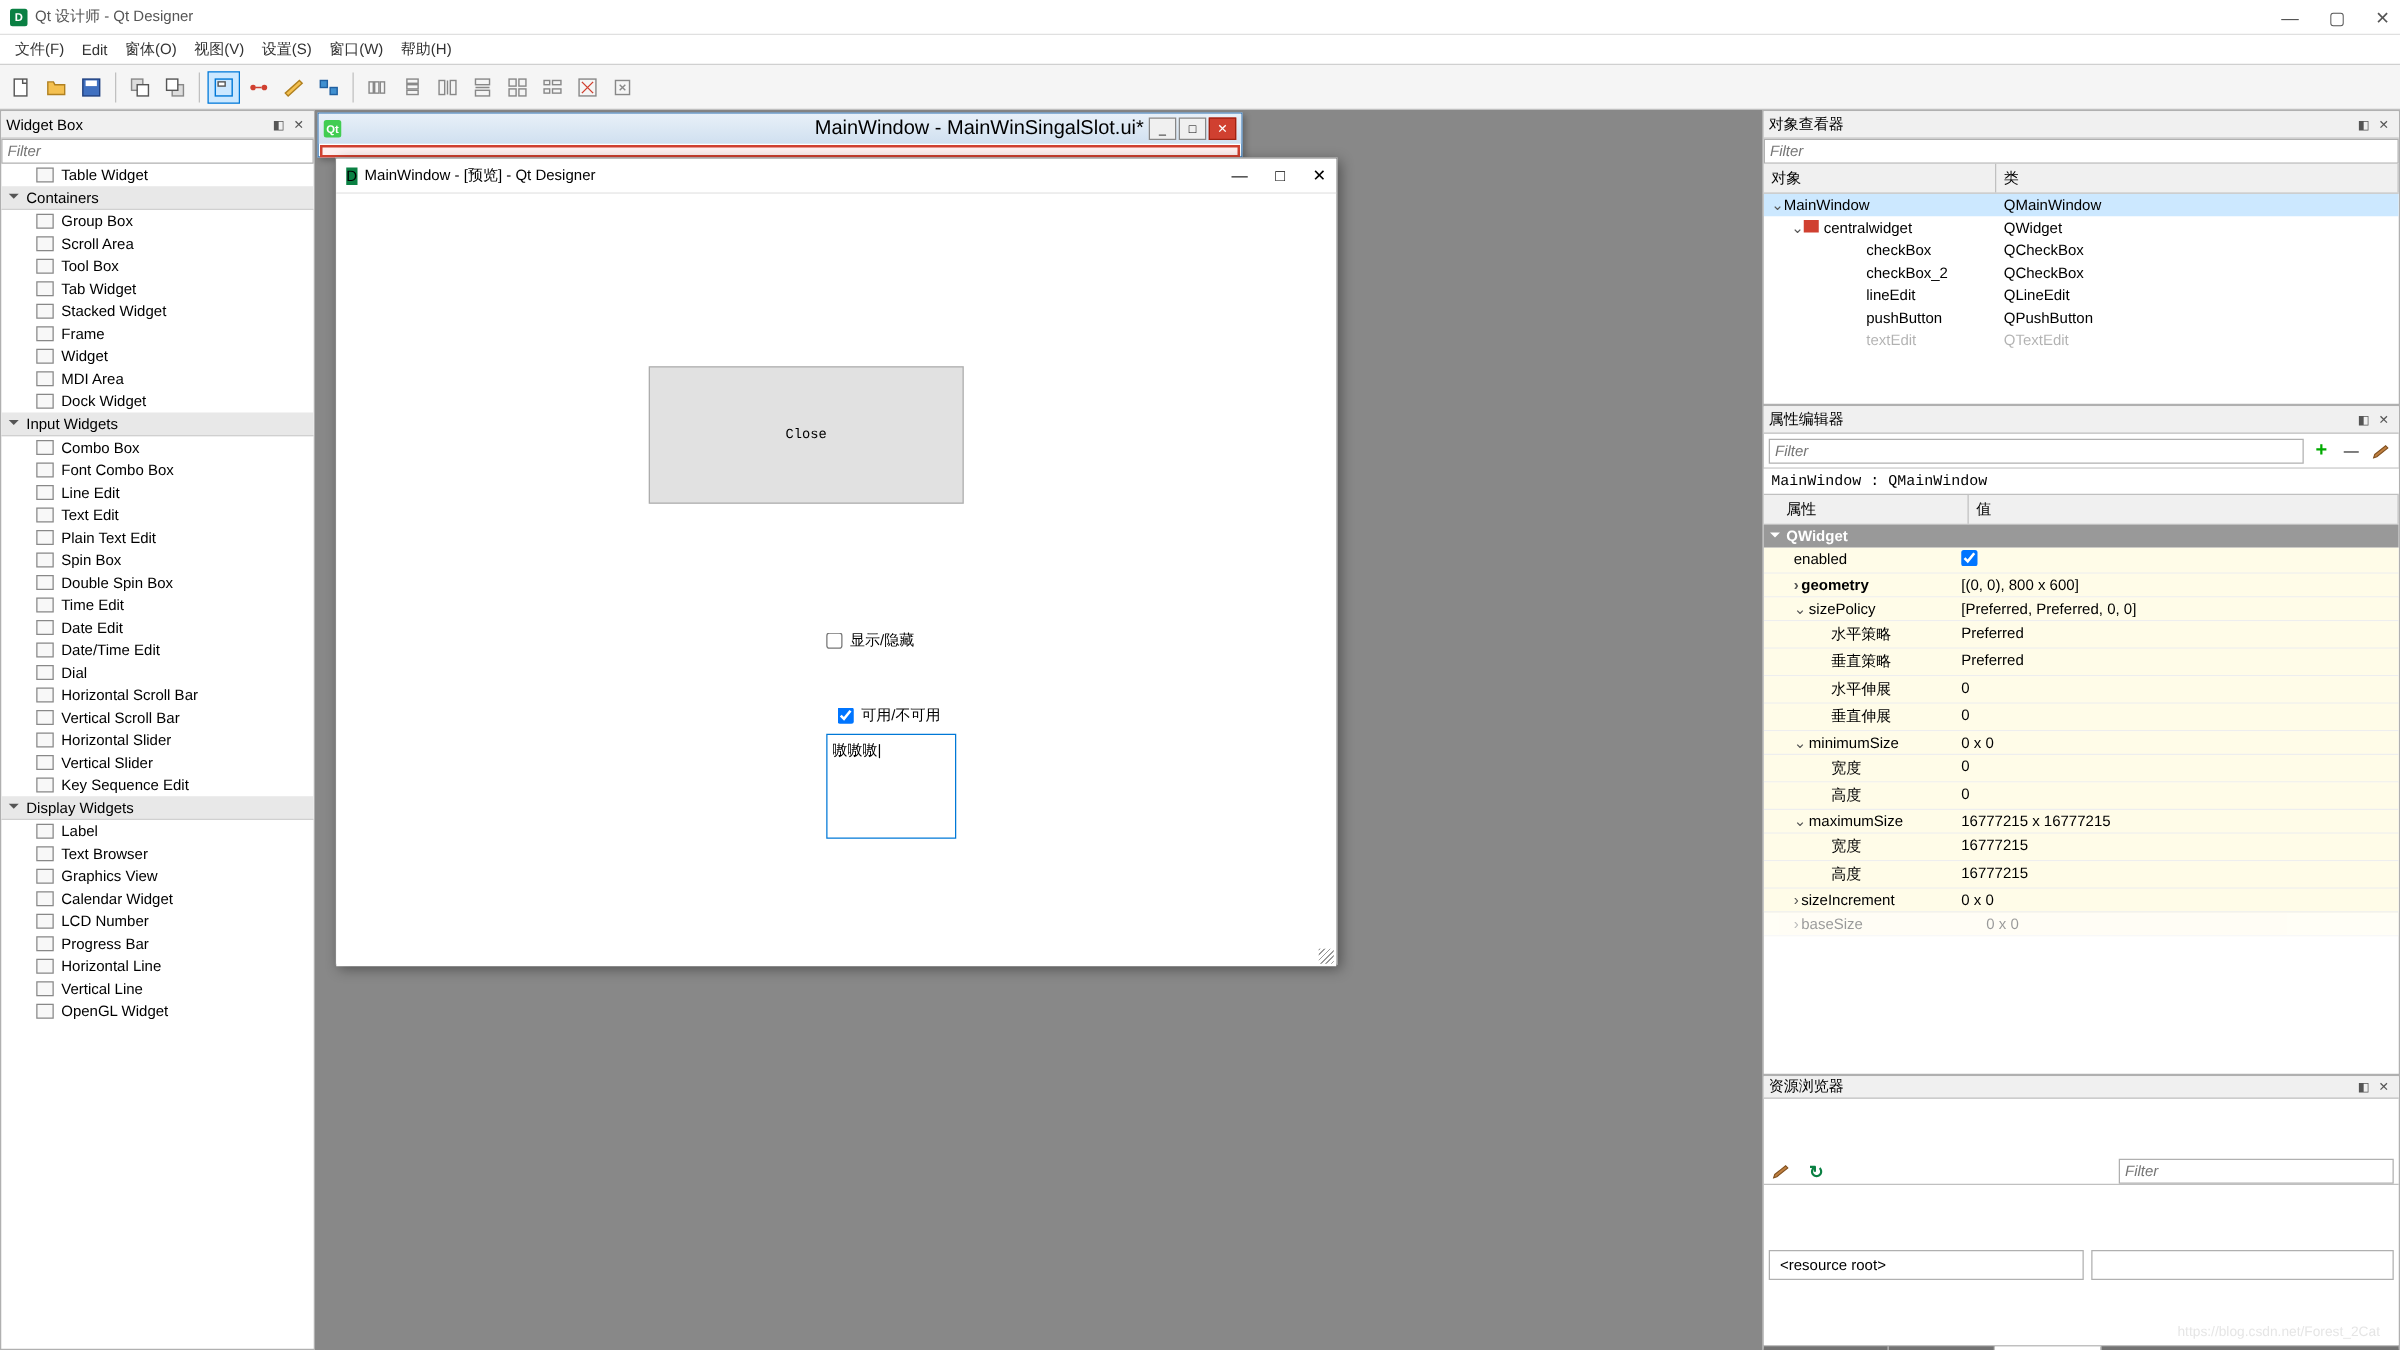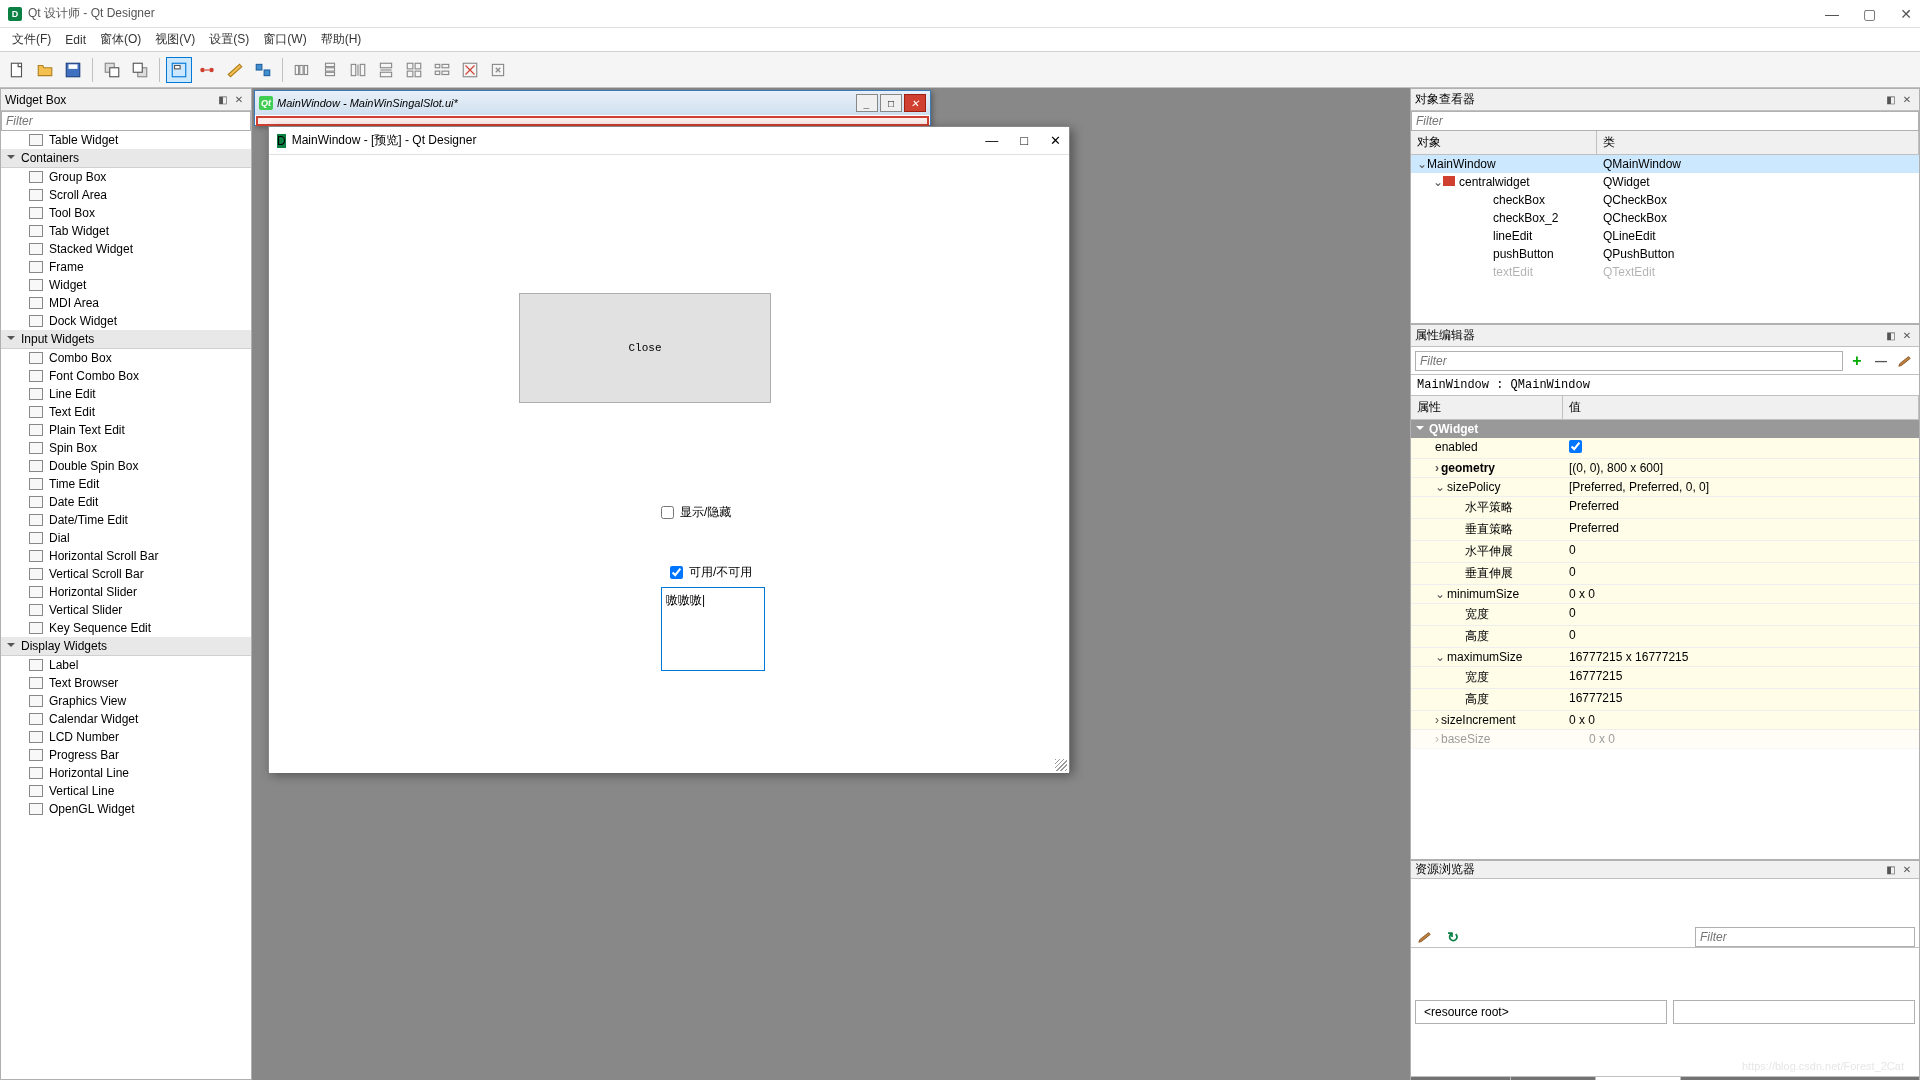--- a/index.html
+++ b/index.html
@@ -33,21 +33,21 @@
 .tree-header { background: #e8e8e8; padding: 2px 4px 2px 20px; font-weight: normal; border-bottom: 1px solid #d0d0d0; position: relative; }
 .tree-header::before { content: ''; position: absolute; left: 6px; top: 6px; border: 4px solid transparent; border-top-color: #555; }
 .tree-item { padding: 2px 4px 2px 28px; display: flex; align-items: center; gap: 6px; cursor: pointer; }
 .tree-item .item-icon { width: 14px; height: 12px; border: 1px solid #888; background: #f8f8f8; flex-shrink: 0; display: flex; align-items: center; justify-content: center; font-size: 8px; color: #666; }
 
 .canvas-area { flex: 1; background: #888; position: relative; overflow: hidden; }
 
 .mdi-window { position: absolute; background: #fff; border: 1px solid #3a7ab8; box-shadow: 2px 2px 5px rgba(0,0,0,0.3); }
 .mdi-titlebar { height: 24px; background: linear-gradient(#e8f0f8, #d0e0f0); display: flex; align-items: center; padding: 0 4px; gap: 4px; }
 .mdi-titlebar .qt-icon { width: 14px; height: 14px; background: #41cd52; border-radius: 2px; display: flex; align-items: center; justify-content: center; color: #fff; font-size: 9px; font-weight: bold; }
-.mdi-titlebar .mdi-title { flex: 1; font-size: 11px; }
+.mdi-titlebar .mdi-title { flex: 1; font-size: 16px; text-align: right; }
 .mdi-titlebar .mdi-btns { display: flex; gap: 2px; }
 .mdi-titlebar .mdi-btn { width: 22px; height: 18px; border: 1px solid #888; background: #f0f0f0; display: flex; align-items: center; justify-content: center; font-size: 10px; cursor: pointer; }
 .mdi-titlebar .mdi-btn.close { background: #d04030; color: #fff; border-color: #a02010; }
 
 .preview-window { position: absolute; background: #fff; border: 1px solid #888; box-shadow: 3px 3px 10px rgba(0,0,0,0.4); }
 .preview-titlebar { height: 28px; background: #fff; display: flex; align-items: center; padding: 0 8px; gap: 6px; border-bottom: 1px solid #e0e0e0; }
 .preview-titlebar .pv-btns { margin-left: auto; display: flex; gap: 22px; align-items: center; }
 .preview-titlebar .pv-btns span { cursor: pointer; font-size: 13px; }
 .preview-content { position: relative; background: #fff; }
 
@@ -69,21 +69,21 @@
 .obj-row.selected { background: #cce8ff; }
 .obj-row .indent-1 { padding-left: 22px; }
 .obj-row .indent-3 { padding-left: 72px; }
 .obj-expand { display: inline-block; width: 10px; text-align: center; color: #555; }
 
 .prop-editor { flex: 1; min-height: 0; }
 .prop-toolbar { height: 28px; display: flex; align-items: center; padding: 0 4px; gap: 4px; border-bottom: 1px solid #c0c0c0; }
 .prop-toolbar input { flex: 1; height: 20px; border: 1px solid #b0b0b0; padding: 0 4px; font-style: italic; color: #888; }
 .prop-toolbar .pt-btn { width: 20px; height: 20px; display: flex; align-items: center; justify-content: center; cursor: pointer; }
 .prop-class { padding: 3px 6px; font-family: "Courier New", monospace; background: #fff; border-bottom: 1px solid #c0c0c0; }
-.prop-table-header { display: flex; background: #f0f0f0; border-bottom: 1px solid #c0c0c0; }
+.prop-table-header { display: flex; background: #f0f0f0; border-bottom: 1px solid #c0c0c0; padding-left: 12px; }
 .prop-table-header > div { padding: 3px 6px; border-right: 1px solid #c0c0c0; }
 .prop-col1 { width: 152px; }
 .prop-col2 { flex: 1; }
 .prop-table { flex: 1; overflow: auto; }
 .prop-group { background: #999; color: #fff; padding: 2px 6px 2px 18px; font-weight: bold; position: relative; }
 .prop-group::before { content: ''; position: absolute; left: 5px; top: 6px; border: 4px solid transparent; border-top-color: #fff; }
 .prop-row { display: flex; background: #fffce8; border-bottom: 1px solid #eee; }
 .prop-row > div { padding: 2px 6px; }
 .prop-row .pname { width: 152px; }
 .prop-row .pval { flex: 1; }
@@ -396,21 +396,21 @@
         </div>
         <div class="tree-item">
           <span class="item-icon"></span>
           <span>OpenGL Widget</span>
         </div>
       </div>
   </div>
 
   <div class="canvas-area">
 
-    <div class="mdi-window" style="left:2px; top:2px; width:677px; height:36px;font-style:italic;">
+    <div class="mdi-window" style="left:2px; top:2px; width:740px; height:36px;">
       <div class="mdi-titlebar">
         <span class="qt-icon">Qt</span>
         <span class="mdi-title">MainWindow - MainWinSingalSlot.ui*</span>
         <div class="mdi-btns">
           <span class="mdi-btn">_</span>
           <span class="mdi-btn">□</span>
           <span class="mdi-btn close">✕</span>
         </div>
       </div>
       <div style="height:10px; border:2px solid #d04030; margin:1px; background:#fff0f0;"></div>

